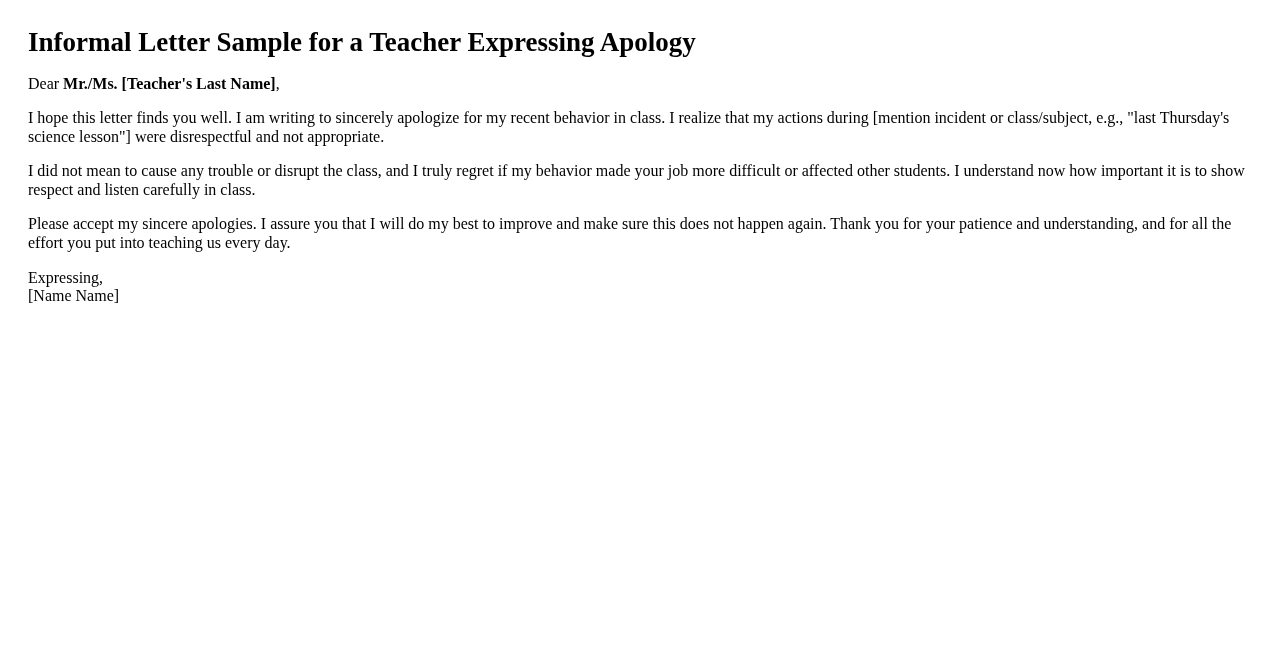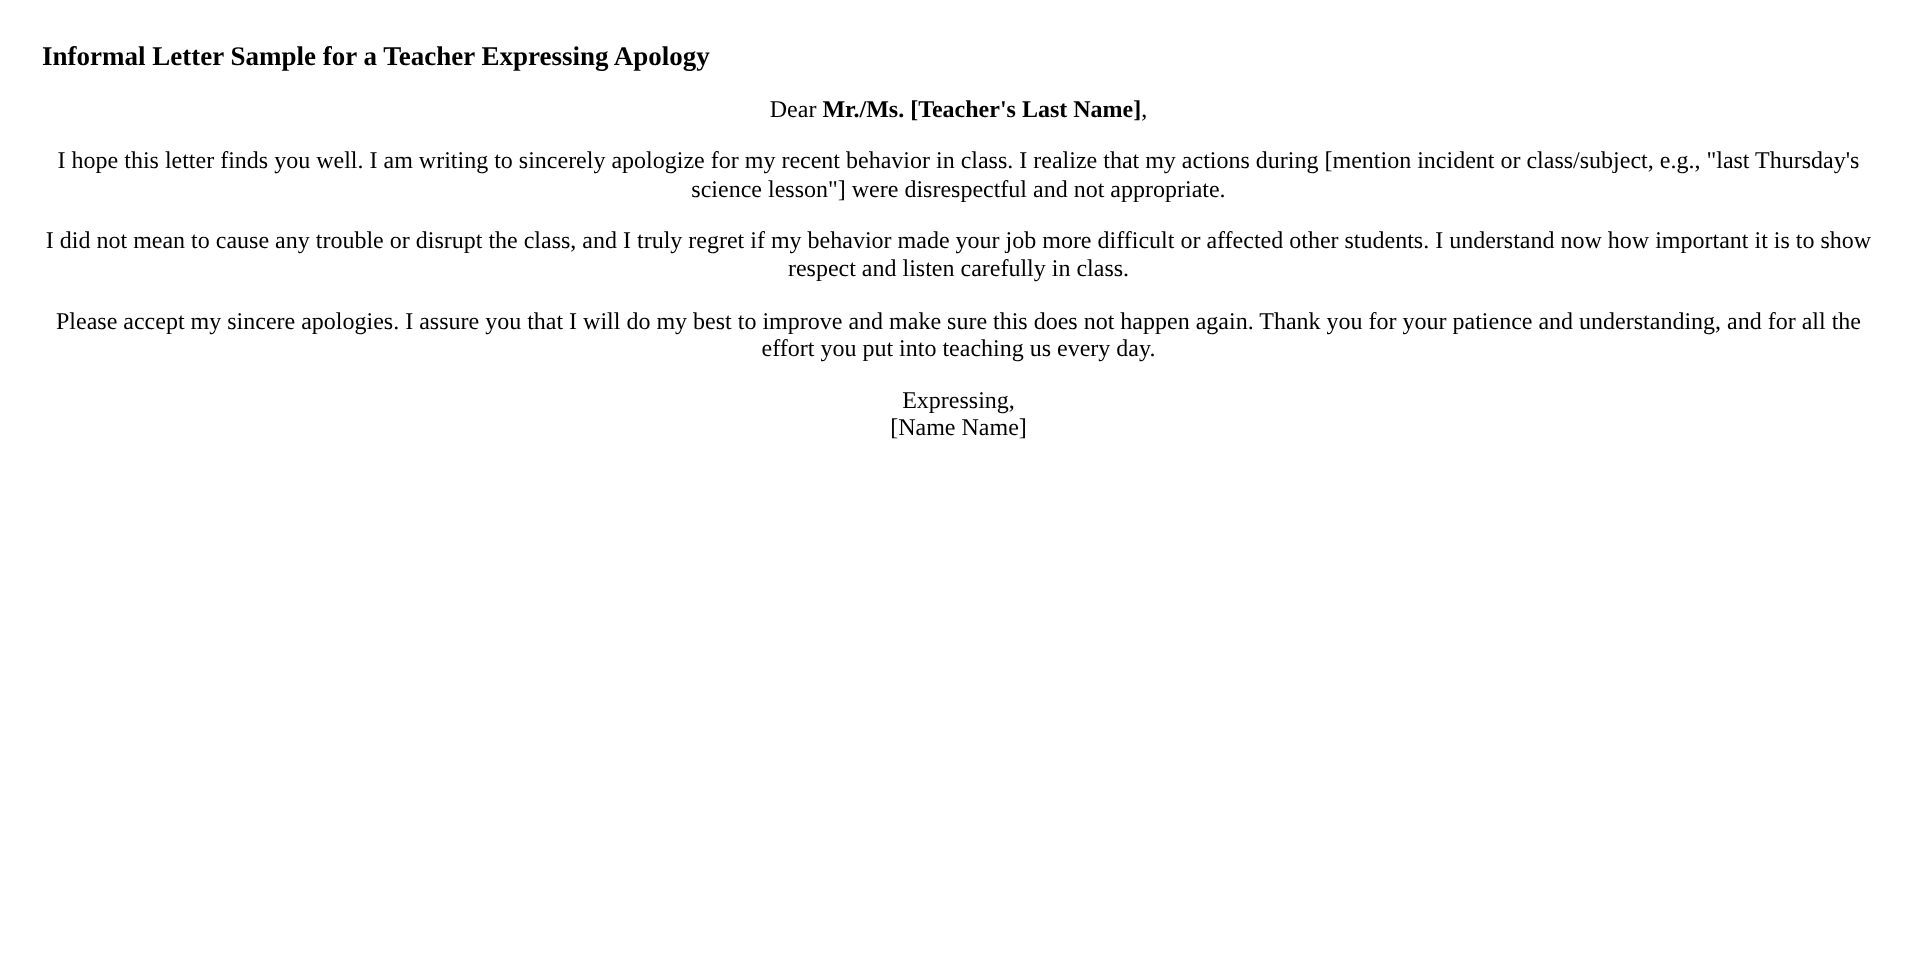--- a/index.html
+++ b/index.html
@@ -12,28 +12,27 @@
     width: 1278px;
     height: 650px;
     box-sizing: border-box;
     padding: 0 28px;
     font-family: "Liberation Serif", "DejaVu Serif", serif;
     font-size: 16px;
     line-height: 1.16;
     overflow: hidden;
   }
   h1.doc-title {
-    font-size: 18px;
+    font-size: 27px;
     font-weight: bold;
     margin: 28px 0 17px 0;
     line-height: 1.1;
   }
   p.letter-para {
     margin: 16px 0;
-    text-align: center;
   }
   .bold {
     font-weight: bold;
   }
 </style>
 </head>
 <body>
 
 <h1 class="doc-title">Informal Letter Sample for a Teacher Expressing Apology</h1>
 

